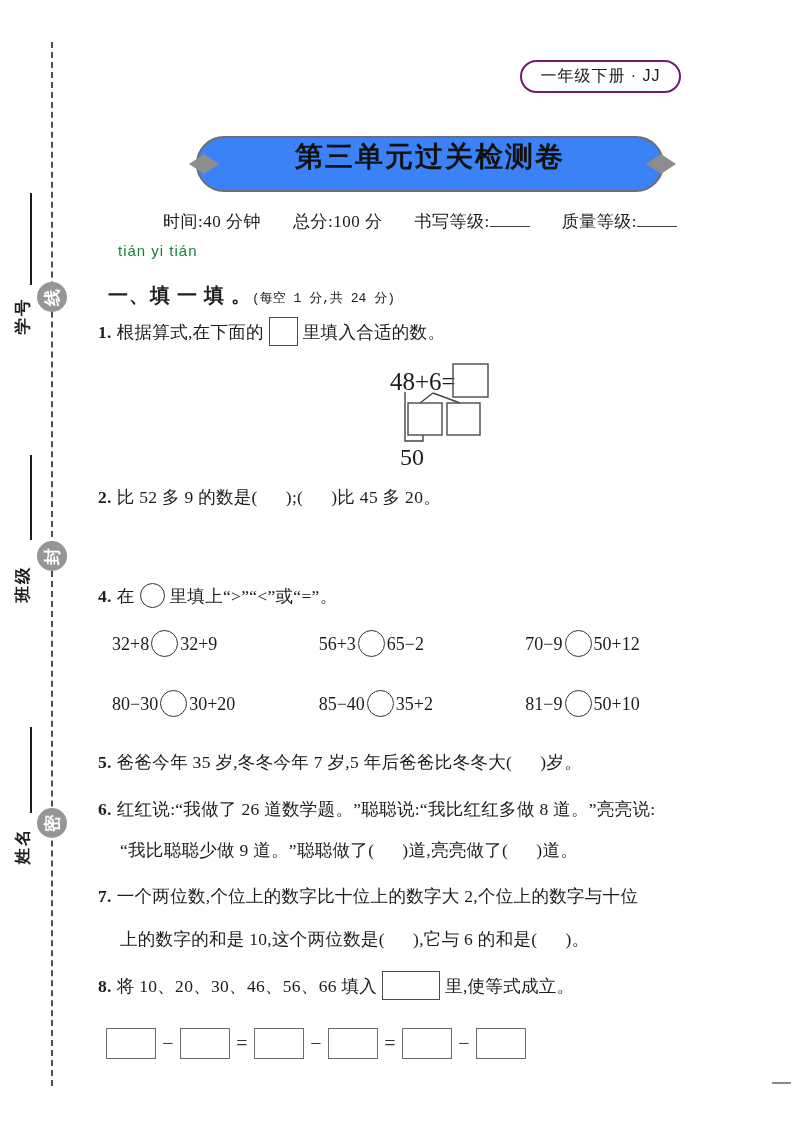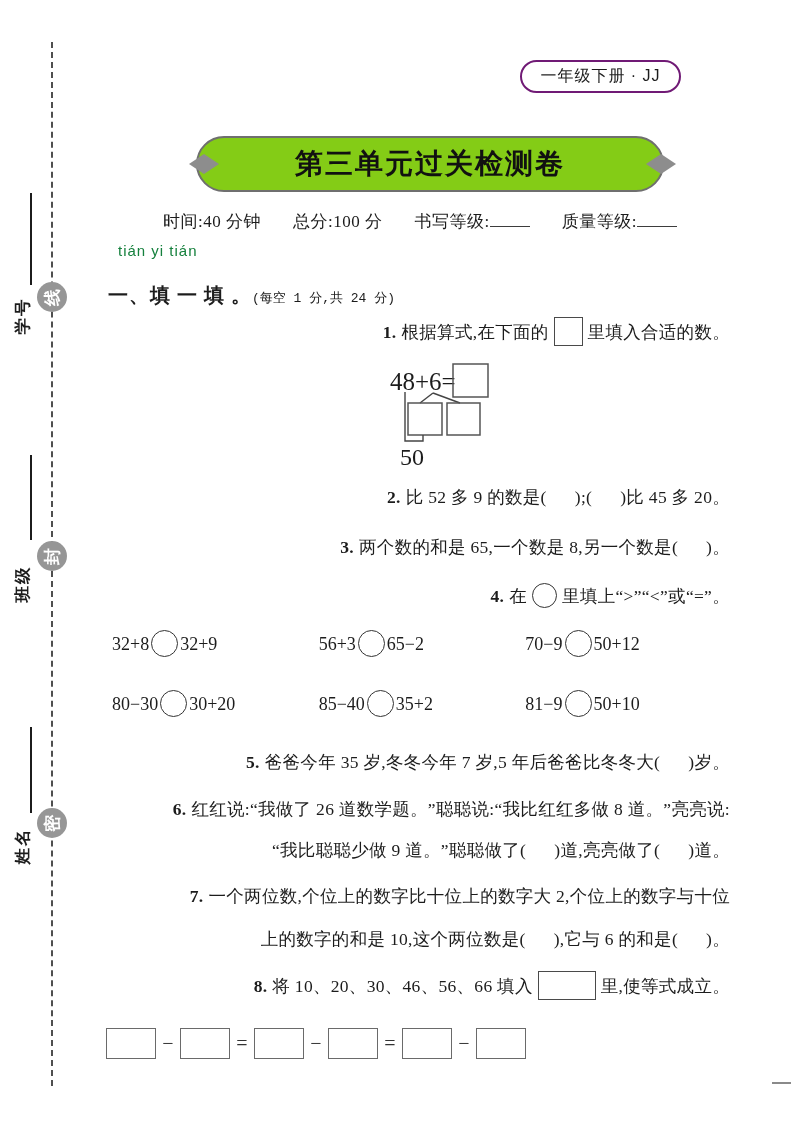--- a/index.html
+++ b/index.html
@@ -19,38 +19,38 @@
   .seal-badge span{transform:rotate(-90deg);display:block;}
   .margin-label{position:absolute;left:2px;width:40px;height:40px;display:flex;
     align-items:center;justify-content:center;font-size:16.5px;font-weight:bold;}
   .margin-label span{transform:rotate(-90deg);display:block;white-space:nowrap;letter-spacing:2px;}
   
   .edition-badge{position:absolute;left:520px;top:60px;width:161px;height:33px;
     border:2px solid #701a75;border-radius:17px;display:flex;align-items:center;justify-content:center;
     font-family:"Liberation Sans","DejaVu Sans",sans-serif;font-size:16px;font-weight:500;
     letter-spacing:1px;box-sizing:border-box;}
   .banner{position:absolute;left:196px;top:136px;width:468px;height:56px;
-    border:2.5px solid #6f6f6f;border-radius:28px;display:flex;align-items:center;justify-content:center;
-    box-sizing:border-box;background:#84cc16;}
+    border:2.5px solid #6f6f6f;border-radius:28px;display:flex;justify-content:center;
+    box-sizing:border-box;background:#3b82f6;}
   .banner-title{font-size:28px;font-weight:bold;letter-spacing:2px;color:#111;}
   .diamond{position:absolute;width:30px;height:20px;background:#8d8d8d;
     clip-path:polygon(50% 0,100% 50%,50% 100%,0 50%);}
   .diamond.left{left:189px;top:154px;}
   .diamond.right{left:646px;top:154px;}
   .info-line{position:absolute;left:120px;top:210px;width:600px;display:flex;
     justify-content:center;align-items:flex-end;gap:32px;font-size:17px;letter-spacing:0.5px;}
   .blank-line{display:inline-block;width:40px;border-bottom:1.5px solid #3d3d3d;height:15px;}
   
   .pinyin{position:absolute;left:118px;top:242px;
     font-family:"Liberation Sans","DejaVu Sans",sans-serif;font-size:15px;letter-spacing:1px;color:#15803d;}
   .sec-heading{position:absolute;left:90px;top:261px;font-size:18px;white-space:pre-wrap;}
   .sec-heading .sec-title{font-size:20px;font-weight:bold;letter-spacing:1px;}
   .sec-heading .sec-note{font-size:13px;font-family:Liberation Mono, monospace;}
   
-  .q{position:absolute;left:90px;width:640px;font-size:17.5px;letter-spacing:0.3px;text-align:right;}
+  .q{position:absolute;left:98px;width:640px;font-size:17.5px;letter-spacing:0.3px;}
   .q-num{font-weight:bold;margin-right:5px;}
   .q-text{white-space:pre-wrap;}
   .q-line{white-space:pre-wrap;}
   .q-line.indent{margin-left:22px;}
   .inline-box{display:inline-block;width:27px;height:27px;border:1.5px solid #4a4a4a;
     vertical-align:-8px;margin:0 5px;background:#fff;}
   .inline-box.wide{width:56px;}
   .inline-circle{display:inline-block;width:23px;height:23px;border:1.5px solid #333;
     border-radius:50%;vertical-align:-6px;margin:0 5px;}
   
@@ -130,23 +130,20 @@
     <rect x="22" y="42" width="34" height="32" fill="none" stroke="#555" stroke-width="1.5"></rect>
     <rect x="61" y="42" width="33" height="32" fill="none" stroke="#555" stroke-width="1.5"></rect>
     <polyline points="19,31 19,80 37,80 37,74" fill="none" stroke="#444" stroke-width="1.4"></polyline>
     <text x="14" y="104" font-size="24" font-family="Liberation Serif, DejaVu Serif, serif" fill="#1c1c1c">50</text>
   </svg>
 
   <div class="q" style="top:485px;">
     <span class="q-num">2.</span><span class="q-text">比 52 多 9 的数是(      );(      )比 45 多 20。</span>
   </div>
 
-  <div class="q" style="top:535px;">
-    <span class="q-num">3.</span><span class="q-text">两个数的和是 65,一个数是 8,另一个数是(      )。</span>
-  </div>
 
   <div class="q" style="top:583px;">
     <span class="q-num">4.</span><span class="q-text">在</span><span class="inline-circle"></span><span class="q-text">里填上“&gt;”“&lt;”或“=”。</span>
   </div>
 
   <div class="cmp-row" style="top:630px;">
     <div class="cmp-item"><span>32+8</span><span class="cmp-circle"></span><span>32+9</span></div>
     <div class="cmp-item"><span>56+3</span><span class="cmp-circle"></span><span>65−2</span></div>
     <div class="cmp-item"><span>70−9</span><span class="cmp-circle"></span><span>50+12</span></div>
   </div>

